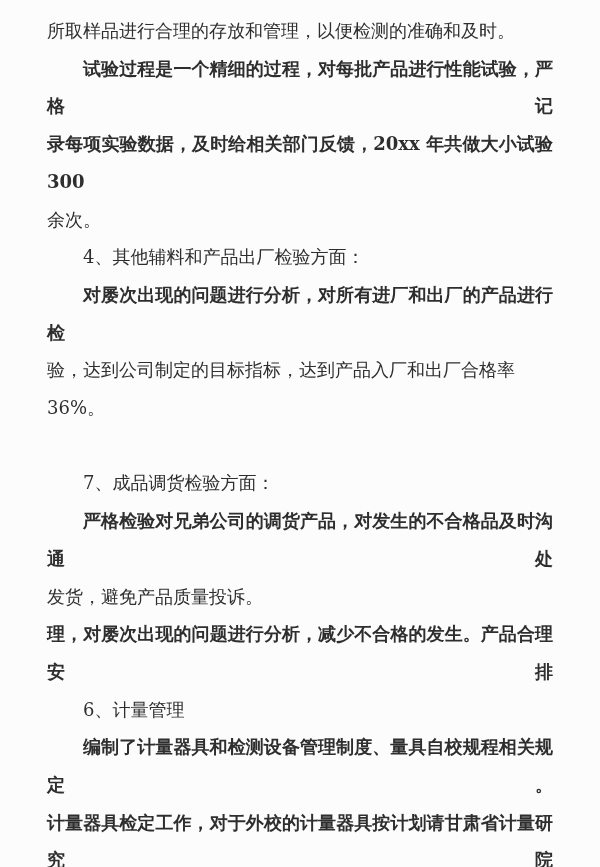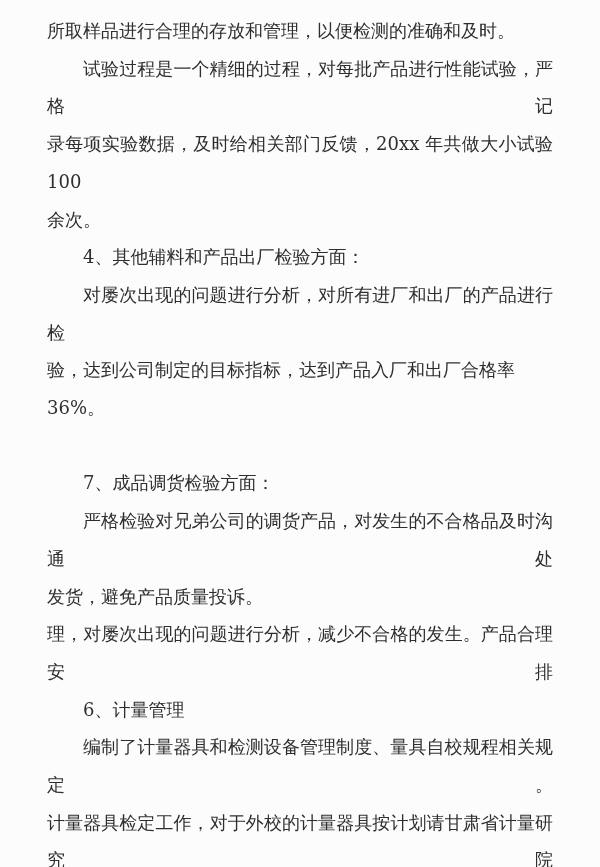--- a/index.html
+++ b/index.html
@@ -30,35 +30,36 @@
     height: 37.7px;
   }
   .line {
     min-height: 37.7px;
     white-space: normal;
     text-align: left;
   }
   .line.stretch {
     text-align: justify;
     text-align-last: justify;
+    font-weight: bold;
   }
   .line.indent {
     text-indent: 36px;
   }
 </style>
 </head>
 <body>
 
 <main class="page" style="background: rgb(252, 252, 252); color: rgb(46, 46, 46);">
     <div class="para">
       <div class="line">所取样品进行合理的存放和管理，以便检测的准确和及时。</div>
     </div>
     <div class="para">
       <div class="line stretch indent">试验过程是一个精细的过程，对每批产品进行性能试验，严格记</div>
-      <div class="line stretch">录每项实验数据，及时给相关部门反馈，20xx 年共做大小试验 100</div>
+      <div class="line stretch">录每项实验数据，及时给相关部门反馈，20xx 年共做大小试验 300</div>
       <div class="line">余次。</div>
     </div>
     <div class="para">
       <div class="line indent">4、其他辅料和产品出厂检验方面：</div>
     </div>
     <div class="para">
       <div class="line stretch indent">对屡次出现的问题进行分析，对所有进厂和出厂的产品进行检</div>
       <div class="line">验，达到公司制定的目标指标，达到产品入厂和出厂合格率 36%。</div>
     </div>
     <div class="para spacer"></div>

